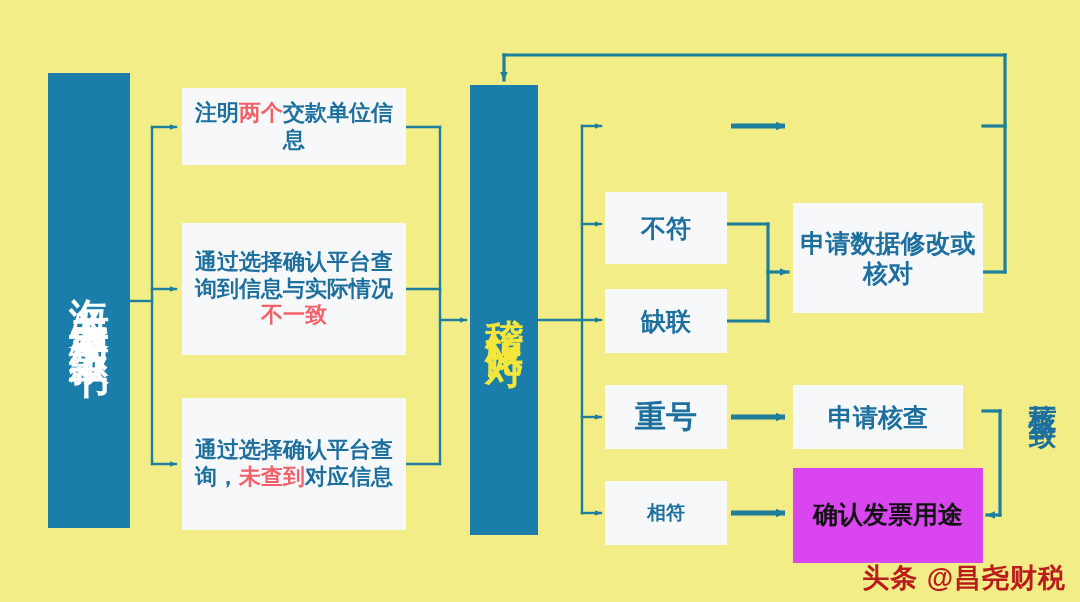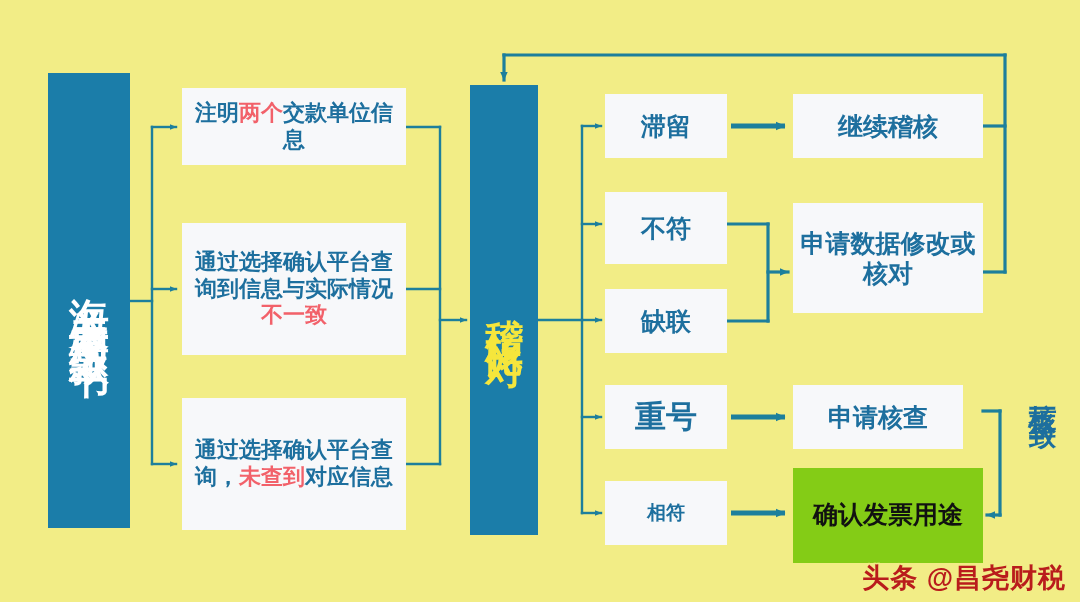--- a/index.html
+++ b/index.html
@@ -50,21 +50,21 @@
   .banner-mid  { color: #f5e63c; }
   .banner .txt {
     writing-mode: vertical-rl;
     text-orientation: upright;
     padding: 0;
     width: auto;
   }
 
   
   .filled {
-    background: #84cc16;
+    background: #d946ef;
     color: #111111;
     font-family: "Liberation Serif", "DejaVu Serif", serif;
     font-weight: 700;
   }
 
   
   .vlabel {
     position: absolute;
     color: #1d6f9e;
     font-weight: 700;
@@ -191,39 +191,33 @@
   </div>
 
   <div class="node card" id="n-notfound">
     <span class="txt"><span>通过选择确认平</span><span>台查询，</span><span class="hl">未查到</span><span>对应信息</span></span>
   </div>
 
   <div class="node banner banner-mid" id="n-compare">
     <span class="txt">稽核比对</span>
   </div>
 
-  <div class="node card" id="n-stay">
-    <span class="txt">滞留</span>
-  </div>
   <div class="node card" id="n-nomatch">
     <span class="txt">不符</span>
   </div>
   <div class="node card" id="n-missing">
     <span class="txt">缺联</span>
   </div>
   <div class="node card" id="n-dup">
     <span class="txt">重号</span>
   </div>
   <div class="node card" id="n-match">
     <span class="txt">相符</span>
   </div>
 
-  <div class="node card" id="n-continue">
-    <span class="txt">继续稽核</span>
-  </div>
   <div class="node card" id="n-amend">
     <span class="txt">申请数据修改或核对</span>
   </div>
   <div class="node card" id="n-verify">
     <span class="txt">申请核查</span>
   </div>
   <div class="node filled" id="n-purpose">
     <span class="txt">确认发票用途</span>
   </div>
 

